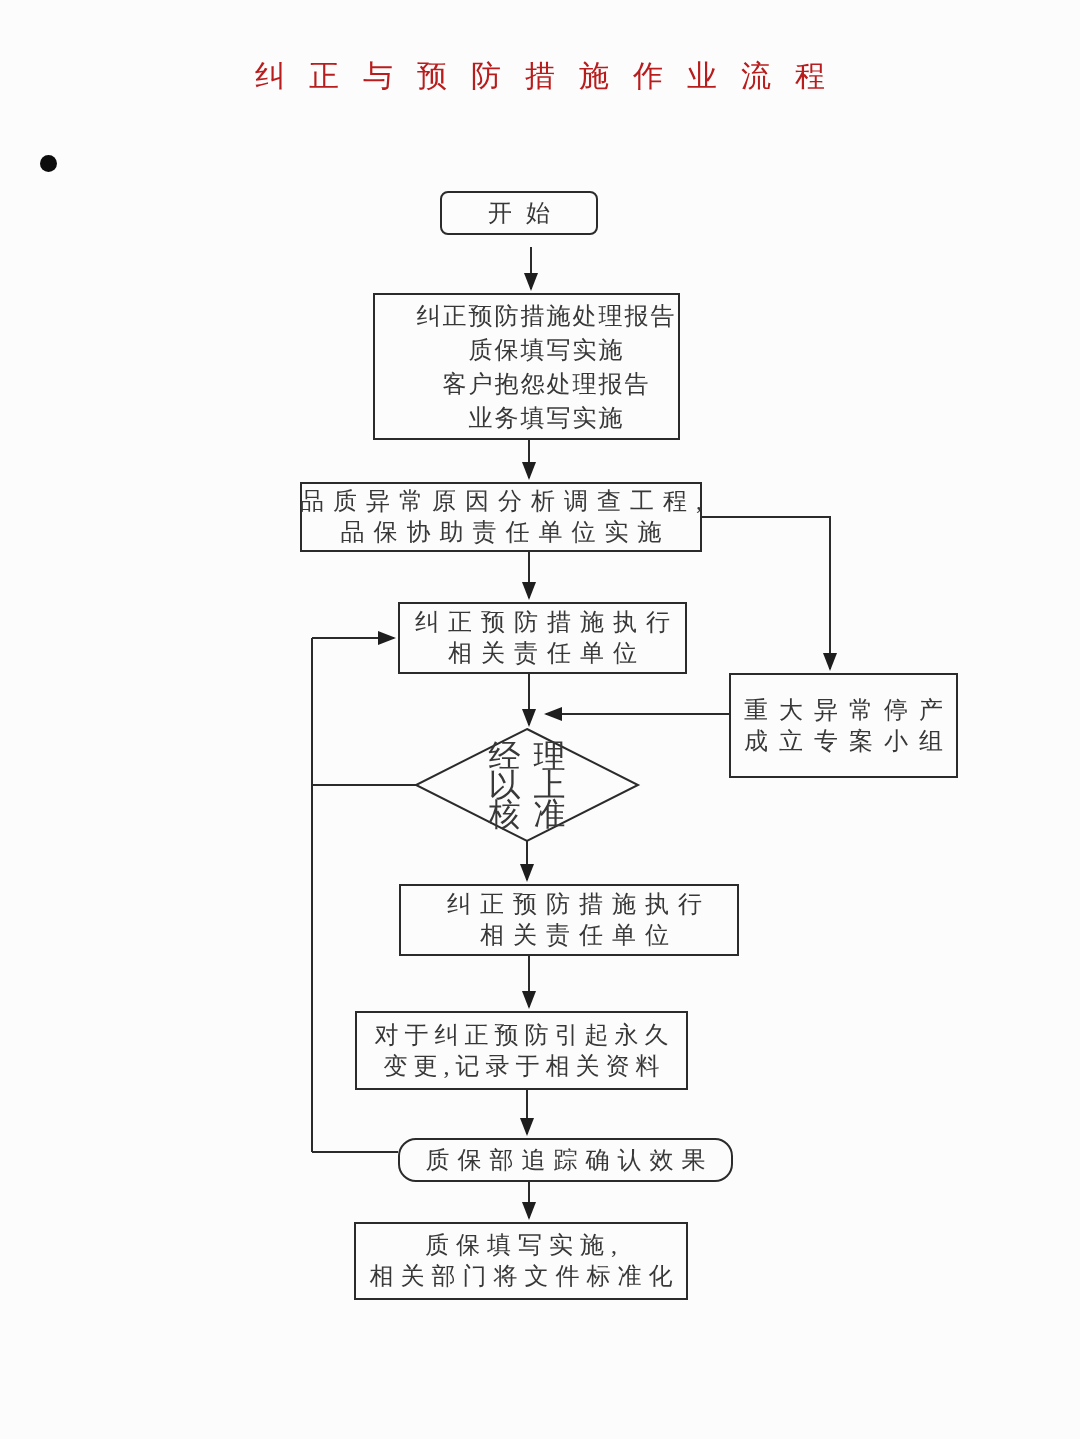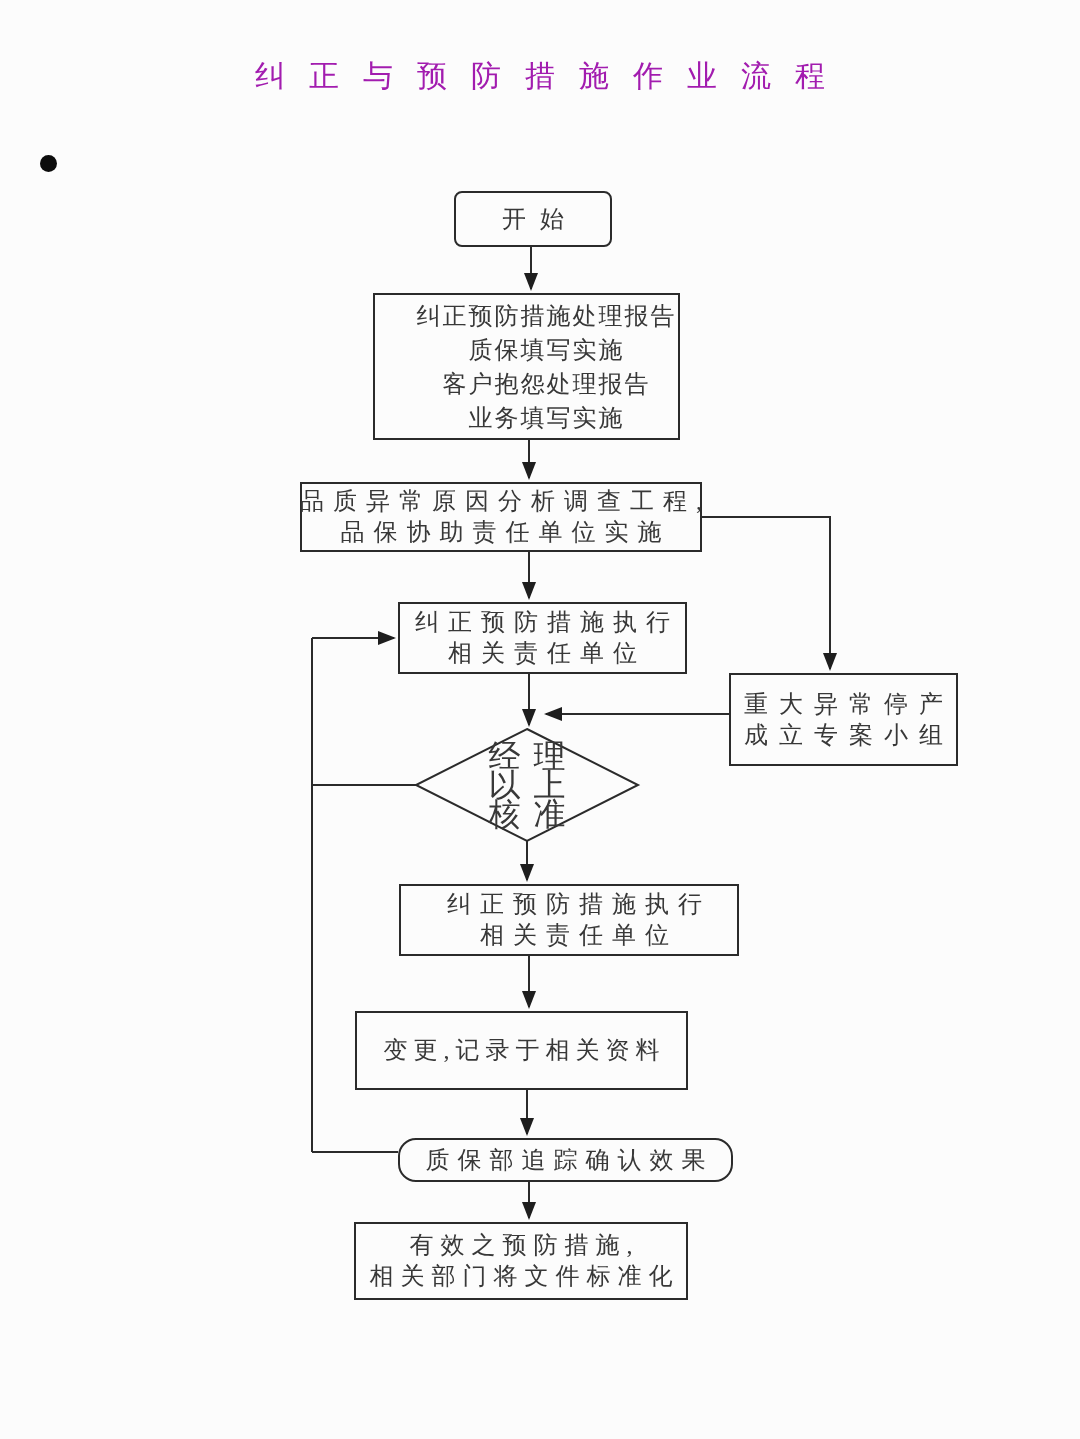--- a/index.html
+++ b/index.html
@@ -20,21 +20,21 @@
   .doc-title {
     position: absolute;
     top: 56px;
     left: 0;
     width: 100%;
     text-align: center;
     font-size: 30px;
     letter-spacing: 24px;
     padding-left: 24px;
     box-sizing: border-box;
-    color: #a21caf;
+    color: #b91c1c;
     white-space: nowrap;
   }
   .bullet-dot {
     position: absolute;
     left: 40px;
     top: 155px;
     width: 17px;
     height: 17px;
     border-radius: 50%;
     background: #0c0c0c;
@@ -57,38 +57,38 @@
     justify-content: center;
     font-size: 24px;
     line-height: 31px;
     color: #383838;
     text-align: center;
     white-space: nowrap;
     padding-left: 40px;
   }
   .node .line { display: block; }
   .node-start {
-    left: 454px; top: 191px; width: 158px; height: 56px;
+    left: 440px; top: 191px; width: 158px; height: 44px;
     border-radius: 8px;
     letter-spacing: 14px; padding-left: 14px;
   }
   .node-report {
     left: 373px; top: 293px; width: 307px; height: 147px;
     letter-spacing: 2px; line-height: 34px;
   }
   .node-analysis {
     left: 300px; top: 482px; width: 402px; height: 70px;
     letter-spacing: 9px; padding-left: 9px;
   }
   .node-propose {
     left: 398px; top: 602px; width: 289px; height: 72px;
     letter-spacing: 9px; padding-left: 9px;
   }
   .node-major {
-    left: 729px; top: 673px; width: 229px; height: 93px;
+    left: 729px; top: 673px; width: 229px; height: 105px;
     letter-spacing: 11px; padding-left: 11px;
   }
   .node-execute {
     left: 399px; top: 884px; width: 340px; height: 72px;
     letter-spacing: 9px; padding-left: 20px;
   }
   .node-record {
     left: 355px; top: 1011px; width: 333px; height: 79px;
     letter-spacing: 6px; padding-left: 6px;
   }
@@ -178,25 +178,26 @@
     <div class="line">以上</div>
     <div class="line">核准</div>
   </div>
 
   <div class="node node-execute">
     <span class="line">纠正预防措施执行</span>
     <span class="line">相关责任单位</span>
   </div>
 
   <div class="node node-record">
+    <span class="line">对于纠正预防引起永久</span>
     <span class="line">变更,记录于相关资料</span>
   </div>
 
   <div class="node node-track">
     <span class="line">质保部追踪确认效果</span>
   </div>
 
   <div class="node node-standardize">
-    <span class="line">有效之预防措施,</span>
+    <span class="line">质保填写实施,</span>
     <span class="line">相关部门将文件标准化</span>
   </div>
 
 </div>
 
 </body></html>

